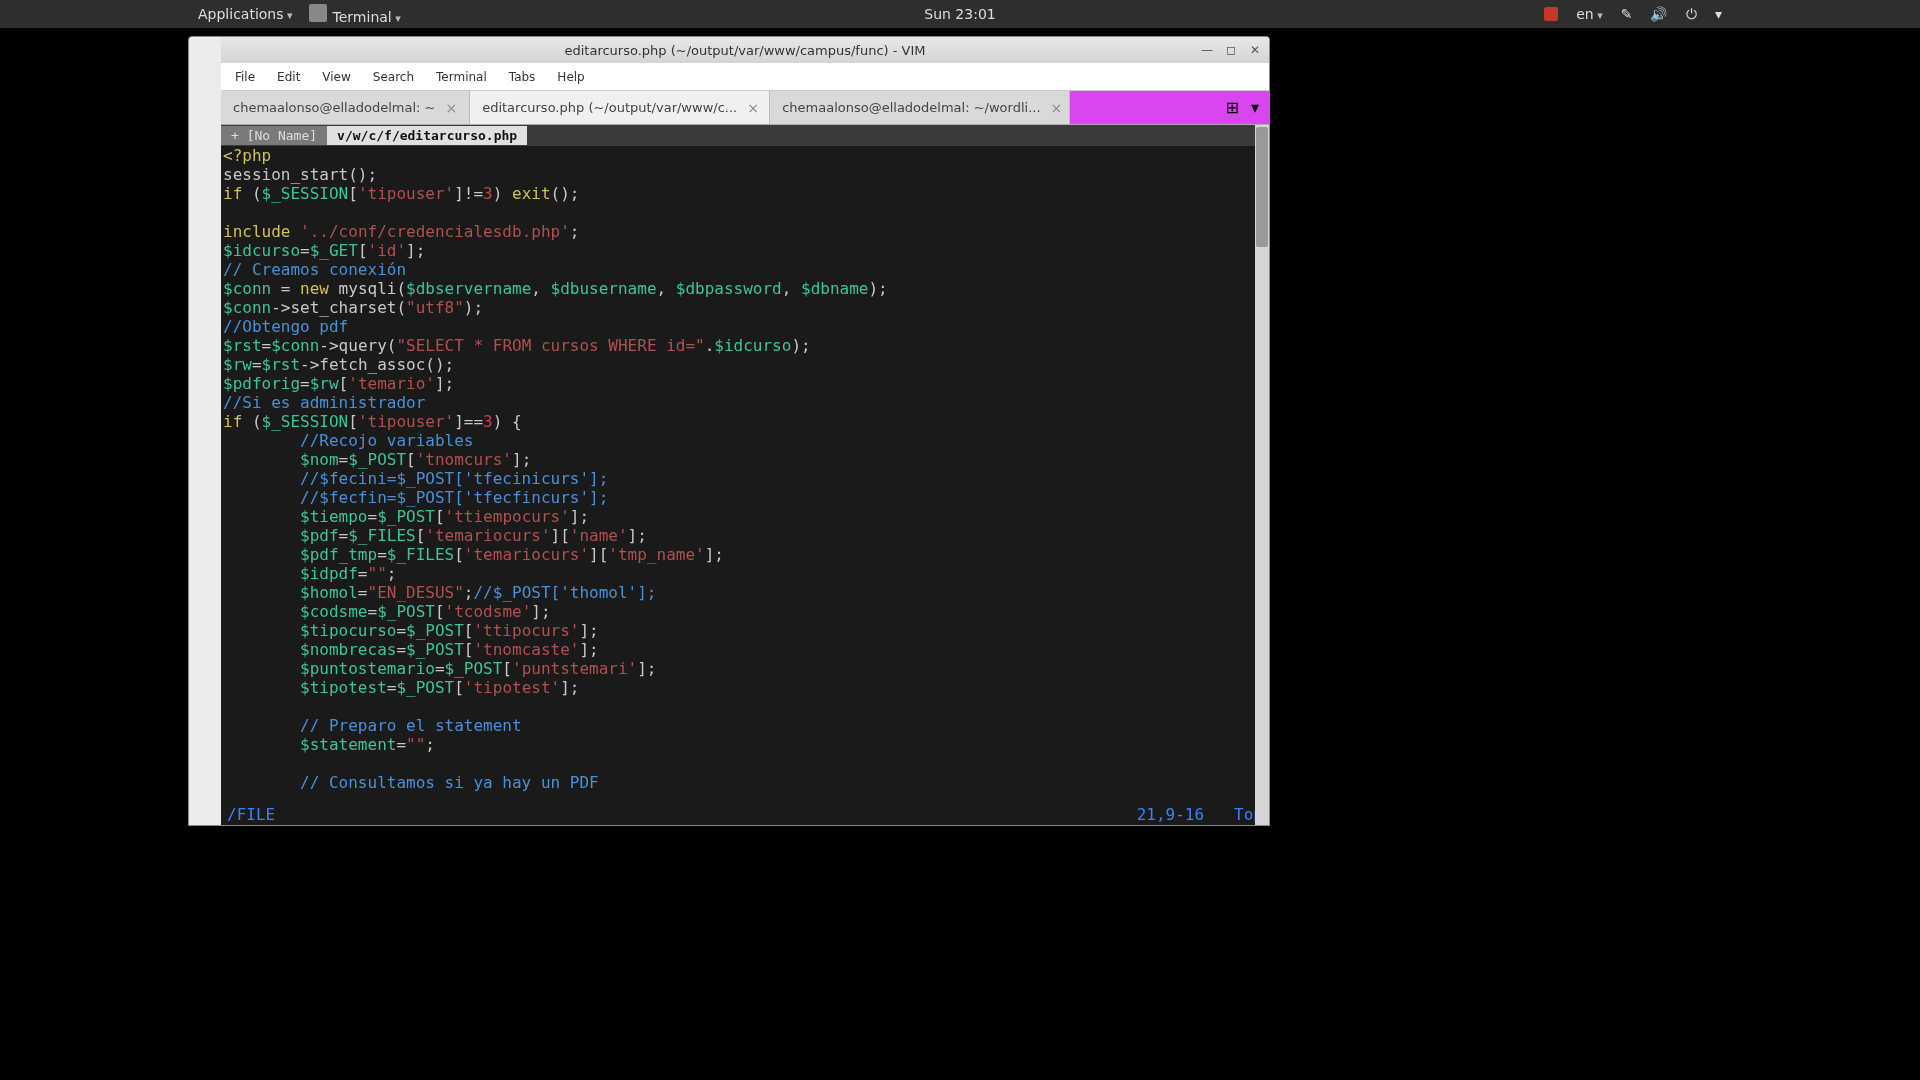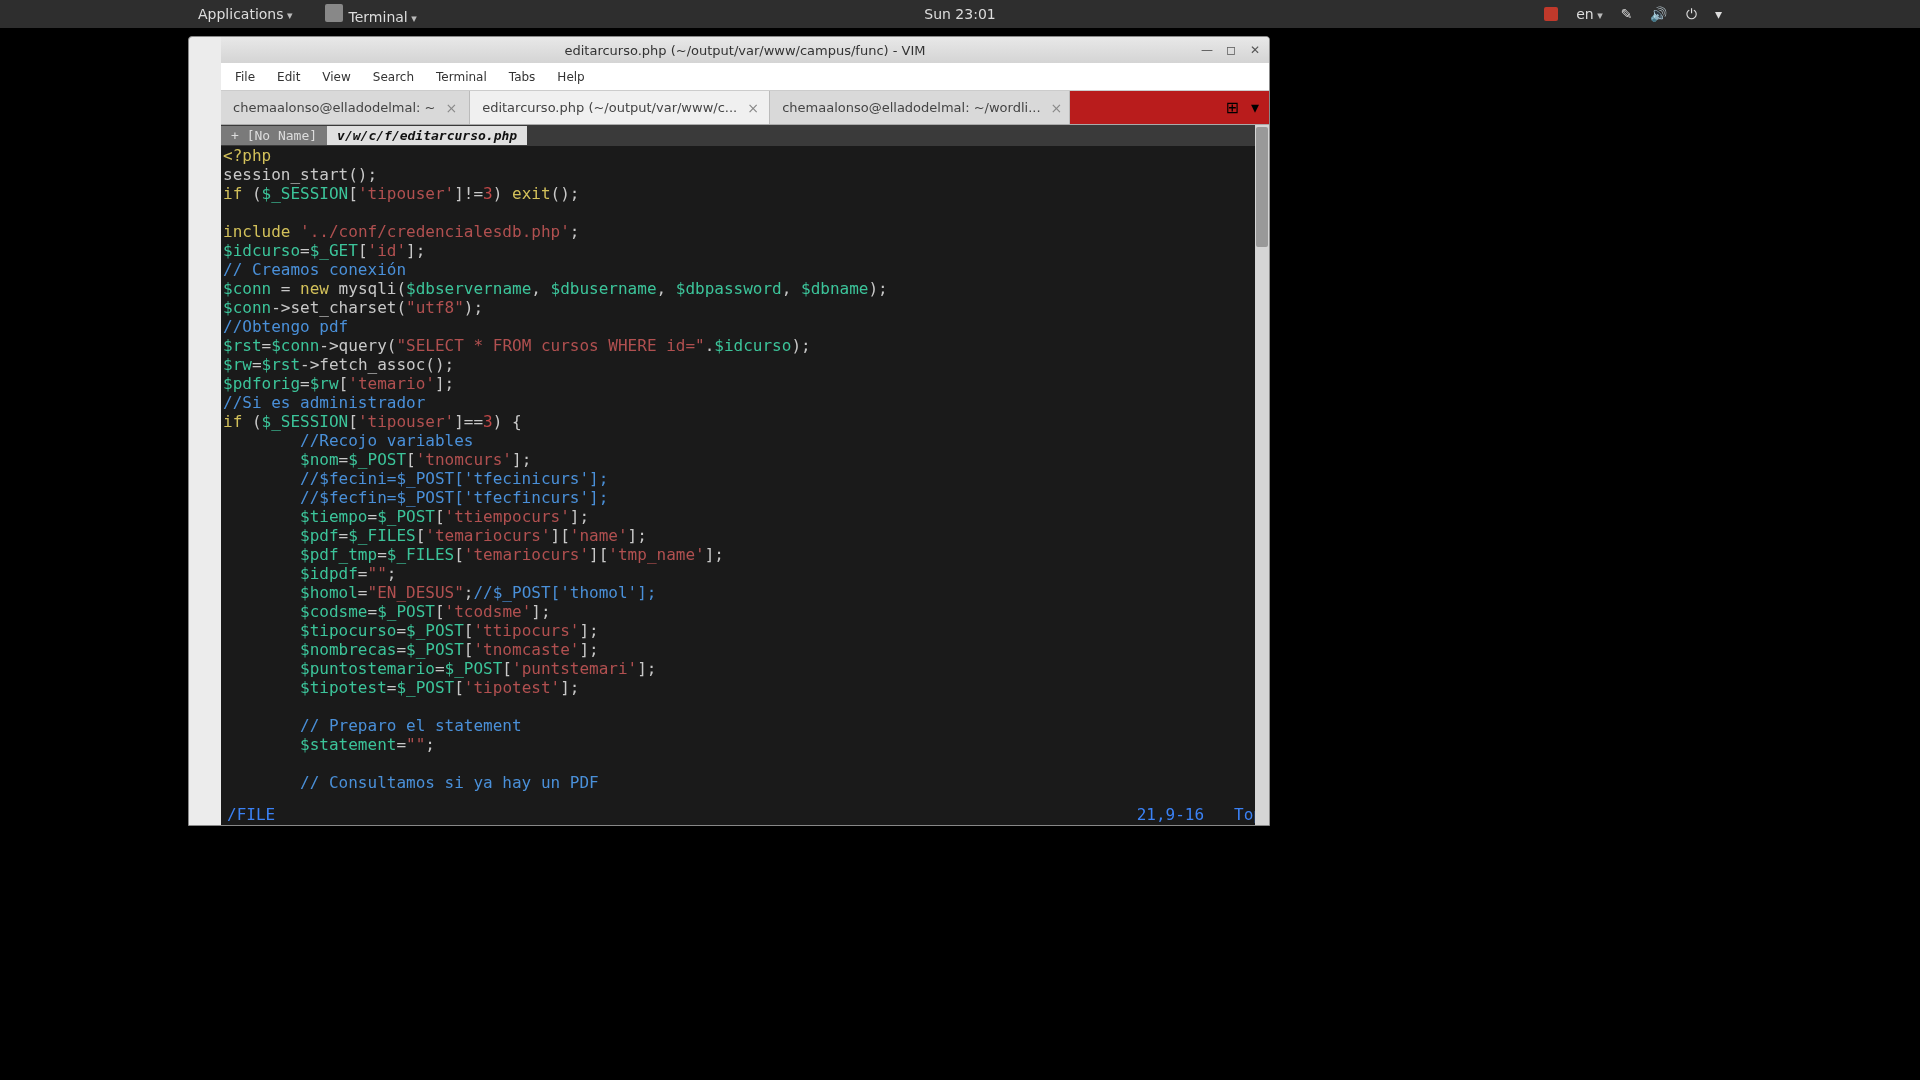--- a/index.html
+++ b/index.html
@@ -20,21 +20,21 @@
   position: absolute;
   top: 0; left: 0; right: 0;
   height: 28px;
   background: #2e2e2e;
   color: #ddd;
   display: flex;
   align-items: center;
   font-size: 14px;
   padding: 0 8px;
 }
-.topbar-left { display: flex; align-items: center; gap: 32px; margin-left: 190px;}
+.topbar-left { display: flex; align-items: center; gap: 16px; margin-left: 190px;}
 .topbar-center { position: absolute; left: 50%; transform: translateX(-50%);}
 .topbar-right { margin-left: auto; display: flex; align-items: center; gap: 18px; margin-right: 190px;}
 .topbar .dropdown::after { content: " ▾"; font-size: 11px; opacity: .8;}
 .app-icon { width: 18px; height: 18px; background: #888; display: inline-block; border-radius: 2px; margin-right: 6px;}
 .rec-dot { width: 14px; height: 14px; background: #c0392b; border-radius: 2px;}
 .sys-icon { font-size: 14px; }
 
 .window {
   position: absolute;
   left: 188px;
@@ -71,21 +71,21 @@
   display: flex;
   align-items: center;
   gap: 22px;
   padding: 0 14px;
   font-size: 12px;
   color: #333;
   border-bottom: 1px solid #ccc;
 }
 .tabbar {
   height: 34px;
-  background: #b91c1c;
+  background: #d946ef;
   display: flex;
   align-items: stretch;
   border-bottom: 1px solid #aaa;
 }
 .tab {
   display: flex;
   align-items: center;
   padding: 0 12px;
   font-size: 13px;
   color: #444;
@@ -110,21 +110,21 @@
   overflow: hidden;
 }
 .vim-tabs {
   display: flex;
   background: #3a3a3a;
   height: 21px;
   font-size: 13px;
   align-items: center;
 }
 .vim-tab1 { background: #7a7a7a; color: #ddd; padding: 0 10px; }
-.vim-tab2 { background: #e0e0e0; color: #111; padding: 0 10px; font-weight: bold; font-style: italic;}
+.vim-tab2 { background: #e0e0e0; color: #111; padding: 0 10px; font-weight: bold;}
 .vim-tabs-rest { flex: 1; background: #e5e5e5; }
 .code {
   padding: 0 2px;
   white-space: pre;
   position: relative;
   z-index: 2;
 }
 .statusline {
   position: absolute;
   bottom: 0;

